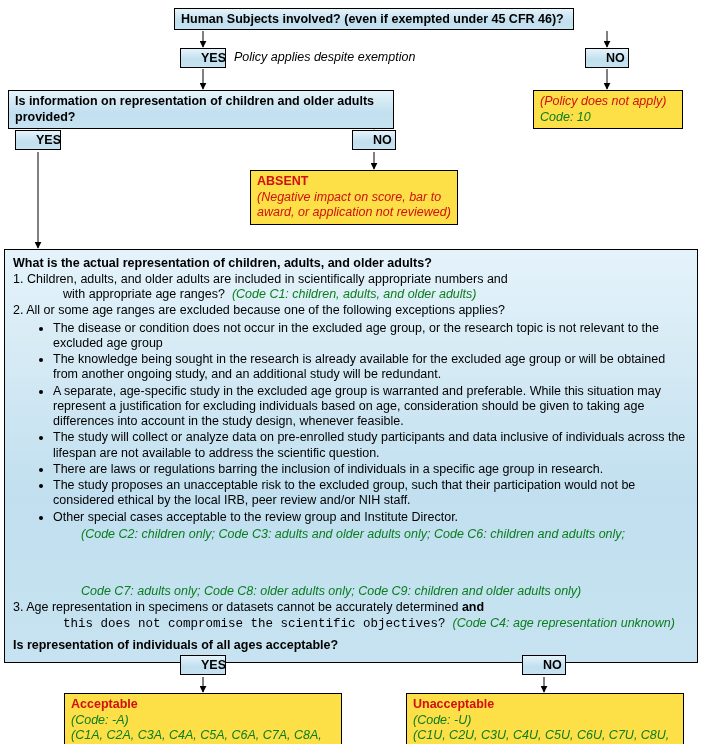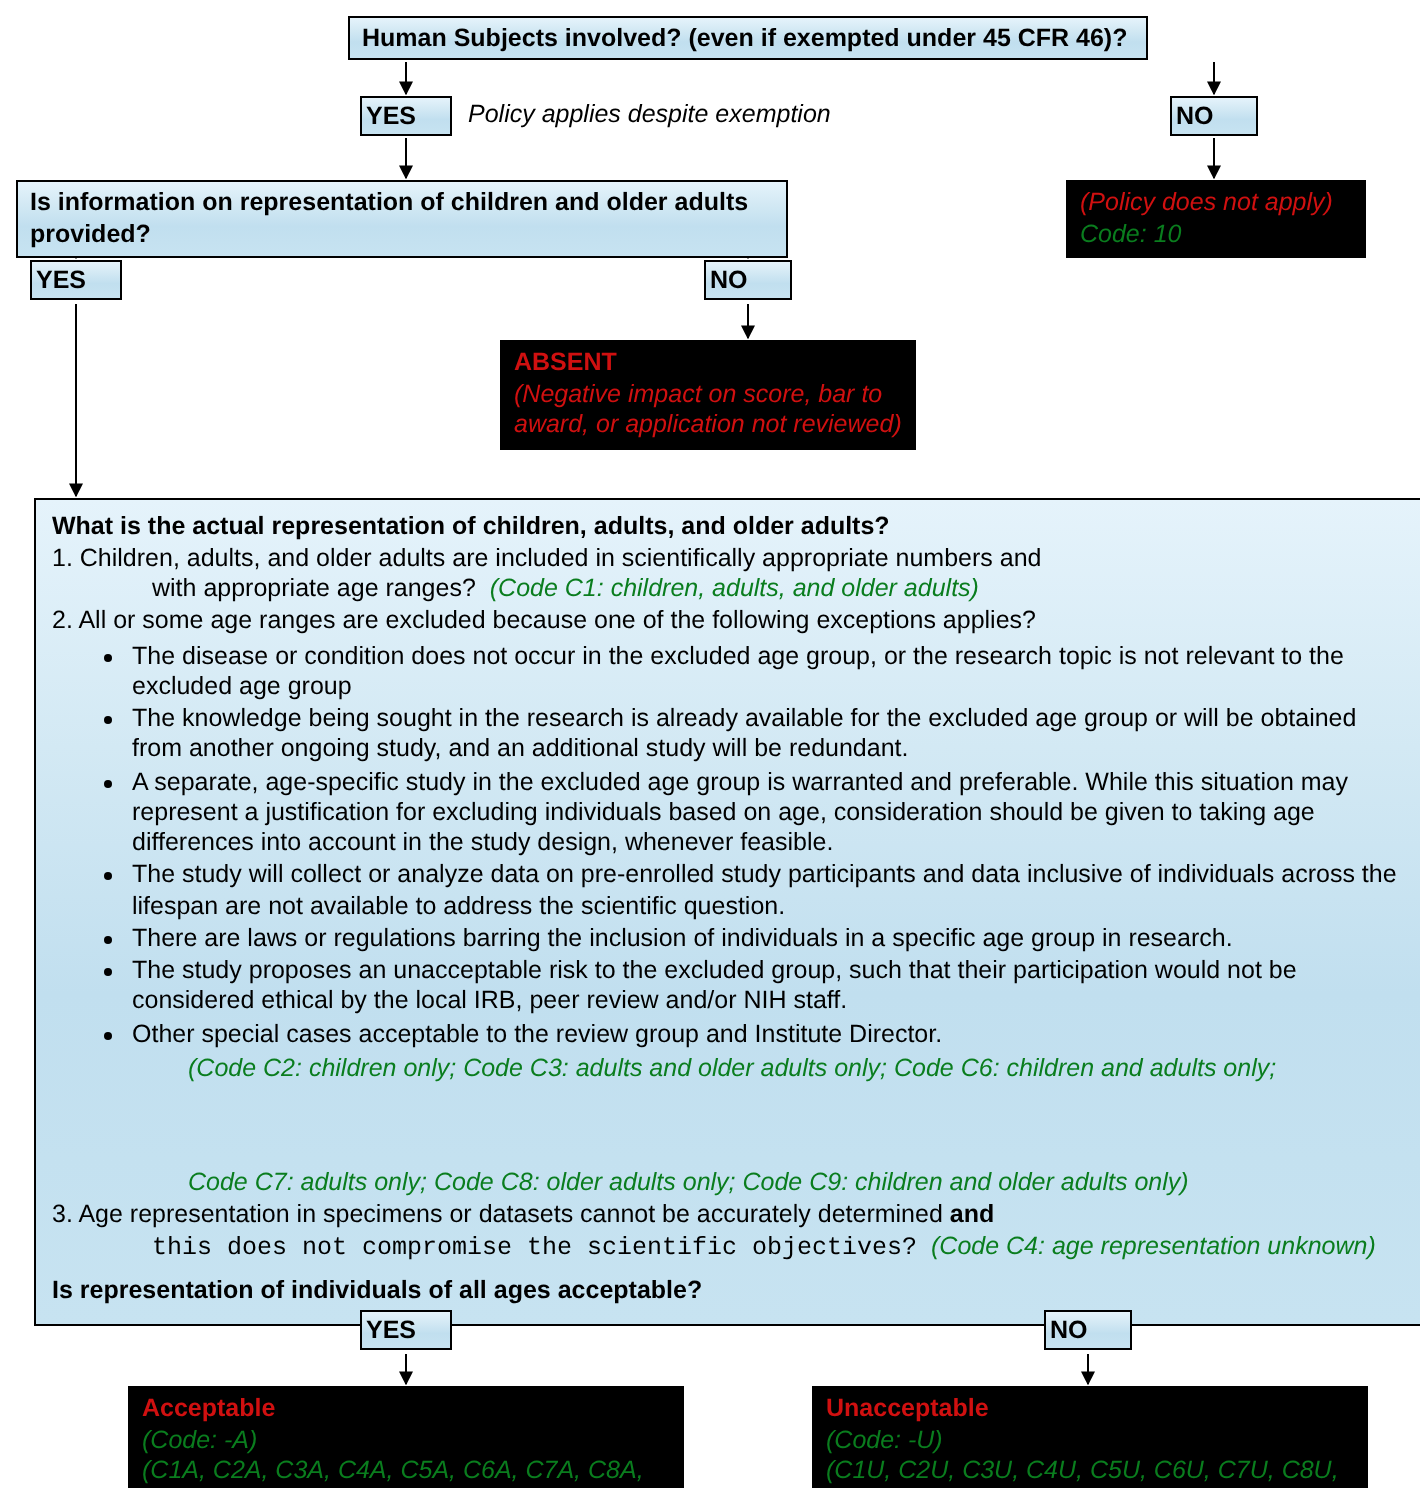--- a/index.html
+++ b/index.html
@@ -13,32 +13,32 @@
   }
   .node {
     border: 1px solid #000;
     box-sizing: border-box;
     position: absolute;
   }
   .glass {
     background: #d1e7f3;
     background: linear-gradient(#e5f3fb 0%, #d3e9f4 30%, #c1dfef 60%, #c7e3f1 100%);
   }
-  .white { background: #000000; }
+  .white { background: #fde047; }
   .center { text-align: left; }
   .bold { font-weight: bold; }
   .red { color: #d01010; }
   .green { color: #0a7d1e; }
   .italic { font-style: italic; }
   svg.connector { position: absolute; pointer-events: none; }
   .wrap { position: relative; width: 702px; height: 738px; }
   ul.bul { margin: 2px 0 2px 0; padding-left: 40px; }
   ul.bul li { margin: 0 0 1px 0; line-height: 1.22; }
   .tight { line-height: 1.25; }
-  .pad2 { padding: 2px 2px; }
+  .pad2 { padding: 2px 20px; }
   .pad3 { padding: 3px 6px; }
   .pad6 { padding: 6px 8px 8px 8px; }
 </style>
 </head>
 <body>
 
 <div class="wrap">
 
   <svg class="connector" width="702" height="738">
     <defs>
@@ -83,21 +83,21 @@
   </div>
 
   <div class="node glass bold center pad2" style="left:11px; top:126px; width:46px;"><span>YES</span></div>
   <div class="node glass bold center pad2" style="left:348px; top:126px; width:44px;"><span>NO</span></div>
 
   <div class="node white center pad3 tight" style="left:246px; top:166px; width:208px;">
     <span class="bold red">ABSENT</span><br>
     <span class="italic red">(Negative impact on score, bar to award, or application not reviewed)</span>
   </div>
 
-  <div class="node glass pad6 tight" style="left:13px; top:245px; width:694px;">
+  <div class="node glass pad6 tight" style="left:0; top:245px; width:694px;">
     <div class="bold">What is the actual representation of children, adults, and older adults?</div>
 
     <div>
       <span>1. Children, adults, and older adults are included in scientifically appropriate numbers and</span><br>
       <span style="padding-left:50px;text-align:center;">with appropriate age ranges?</span>&nbsp;
       <span class="italic green">(Code C1: children, adults, and older adults)</span>
     </div>
 
     <div>
       <span>2. All or some age ranges are excluded because one of the following exceptions applies?</span>

